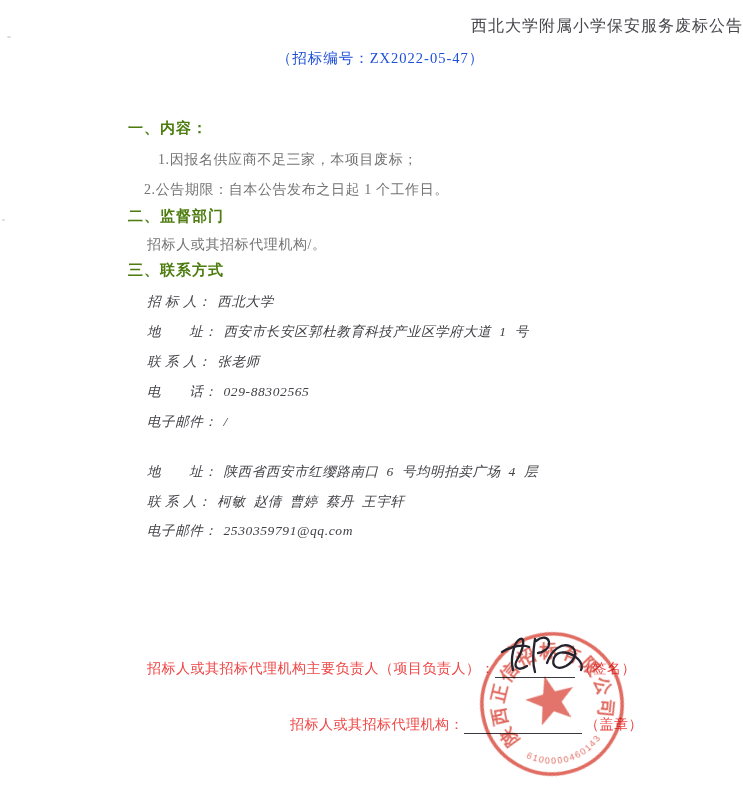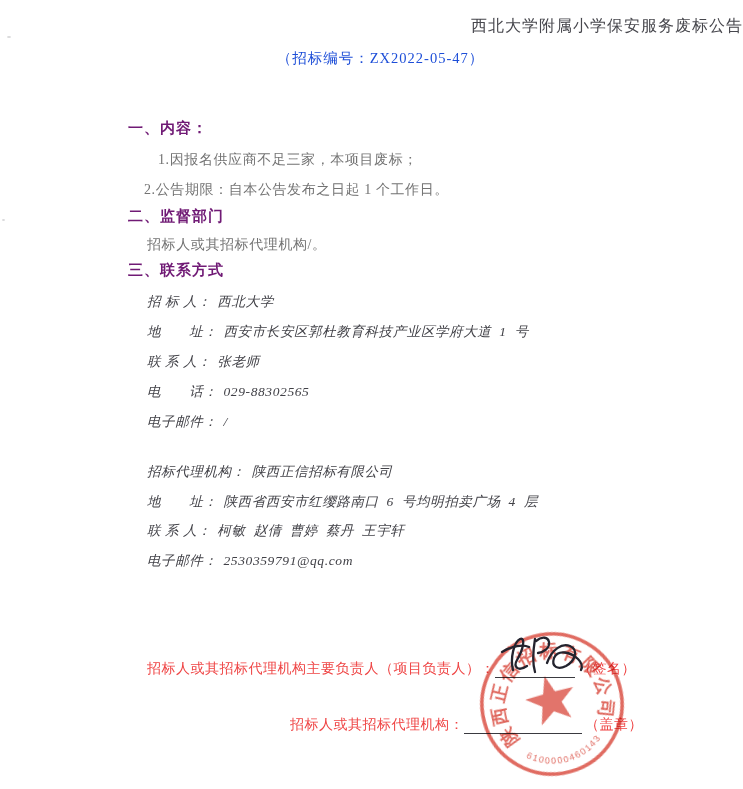--- a/index.html
+++ b/index.html
@@ -20,21 +20,21 @@
     color:#47474d;font-weight:500;
   }
   .doc-subtitle{
     top:49px;left:18px;right:0;
     text-align:center;
     font-size:14.5px;letter-spacing:1px;
     color:#1d4ed8;
   }
   .sec-heading{
     font-family:"Liberation Sans","DejaVu Sans",sans-serif;
-    font-weight:bold;font-size:15px;color:#701a75;
+    font-weight:bold;font-size:15px;color:#4d7c0f;
     letter-spacing:1px;
   }
   .h1{top:119px;left:128px;}
   .h2{top:207px;left:128px;}
   .h3{top:261px;left:128px;}
   .body-line{font-size:14px;letter-spacing:0.6px;color:#737373;}
   .item1{top:151px;left:158px;}
   .item2{top:181px;left:144px;}
   .p2{top:236px;left:147px;}
   .contact-block{left:147px;font-size:13.5px;color:#414147;font-style:italic;}
@@ -102,23 +102,20 @@
     <div class="crow">
       <span class="lbl">电　　话：</span><span class="val">029-88302565</span>
     </div>
     <div class="crow">
       <span class="lbl">电子邮件：</span><span class="val">/</span>
     </div>
   </div>
 
   <div class="abs contact-block cb2">
     <div class="crow">
-      <span class="lbl">招标代理机构：</span><span class="val">陕西正信招标有限公司</span>
-    </div>
-    <div class="crow">
       <span class="lbl">地　　址：</span><span class="val">陕西省西安市红缨路南口 6 号均明拍卖广场 4 层</span>
     </div>
     <div class="crow">
       <span class="lbl">联 系 人：</span><span class="val">柯敏 赵倩 曹婷 蔡丹 王宇轩</span>
     </div>
     <div class="crow">
       <span class="lbl">电子邮件：</span><span class="val">2530359791@qq.com</span>
     </div>
   </div>
 

